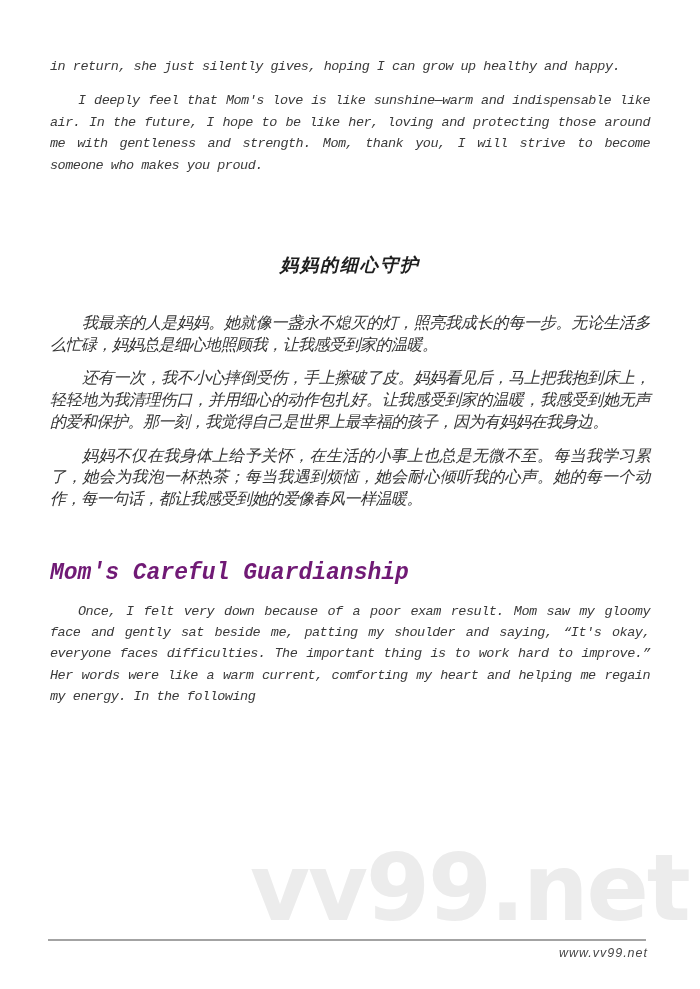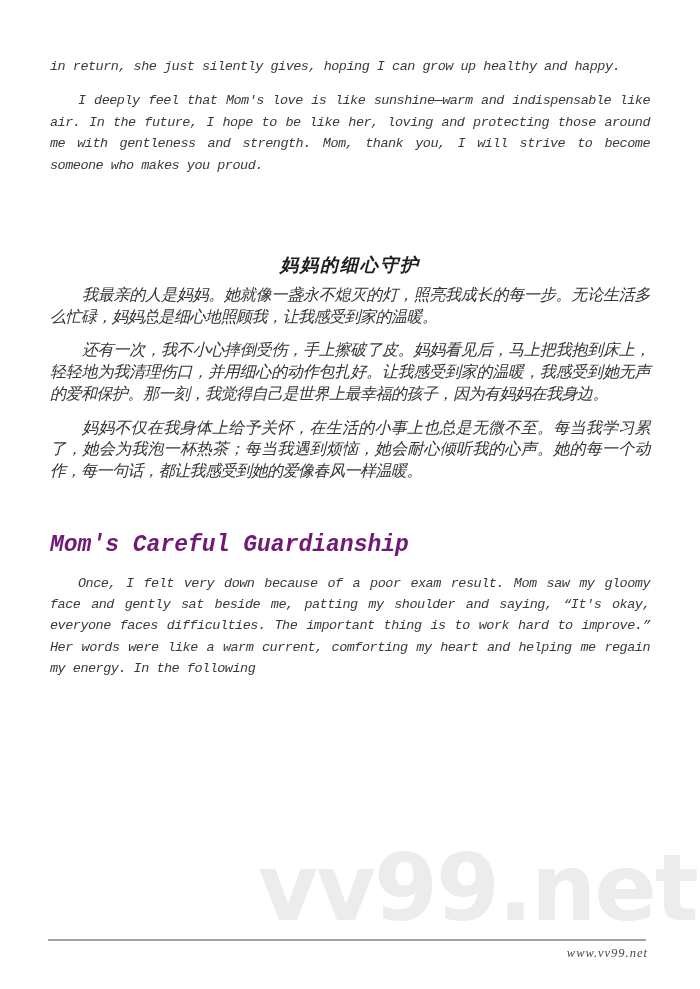--- a/index.html
+++ b/index.html
@@ -6,21 +6,21 @@
   .page {
     position: relative;
     width: 700px;
     height: 989px;
     background: #ffffff;
     overflow: hidden;
     font-family: "Liberation Serif", "DejaVu Serif", serif;
   }
   .watermark {
     position: absolute;
-    left: 258px;
+    left: 250px;
     top: 843px;
     z-index: 1;
     font-family: "DejaVu Sans", "Liberation Sans", sans-serif;
     font-weight: bold;
     font-size: 92px;
     line-height: 1;
     letter-spacing: -2px;
     color: #ececec;
     user-select: none;
     white-space: nowrap;
@@ -59,21 +59,21 @@
   .zh-body {
     font-family: "Liberation Serif", "DejaVu Serif", serif;
     font-size: 16px;
     letter-spacing: -0.5px;
     line-height: 21.7px;
     color: #333333;
     text-align: justify;
     text-indent: 2em;
     margin: 12px 0 0 0;
   }
-  .zh-first { margin-top: 4px; }
+  .zh-first { margin-top: 32px; }
   .en-title {
     font-family: "Liberation Mono", "DejaVu Sans Mono", monospace;
     font-size: 23px;
     font-weight: bold;
     line-height: 30px;
     color: #701a75;
     margin: 48px 0 0 0;
   }
   .en-first { margin-top: 18px; }
   .footer-rule {
@@ -83,21 +83,21 @@
     width: 598px;
     height: 2px;
     background: #a3a3a3;
     z-index: 3;
   }
   .footer-site {
     position: absolute;
     top: 946px;
     right: 52px;
     z-index: 3;
-    font-family: Liberation Serif, serif;
+    font-family: Liberation Sans, sans-serif;
     font-style: italic;
     font-size: 12.5px;
     letter-spacing: 1px;
     color: #474747;
     text-align: right;
   }
 </style>
 </head>
 <body>
 

